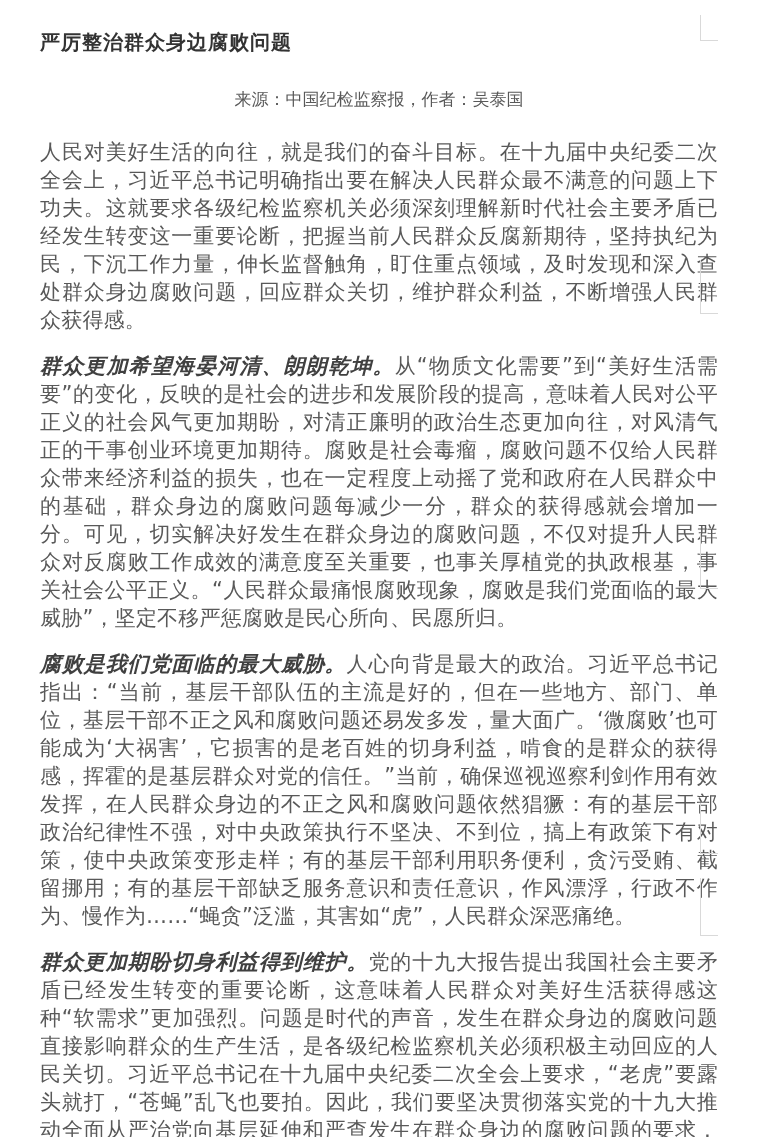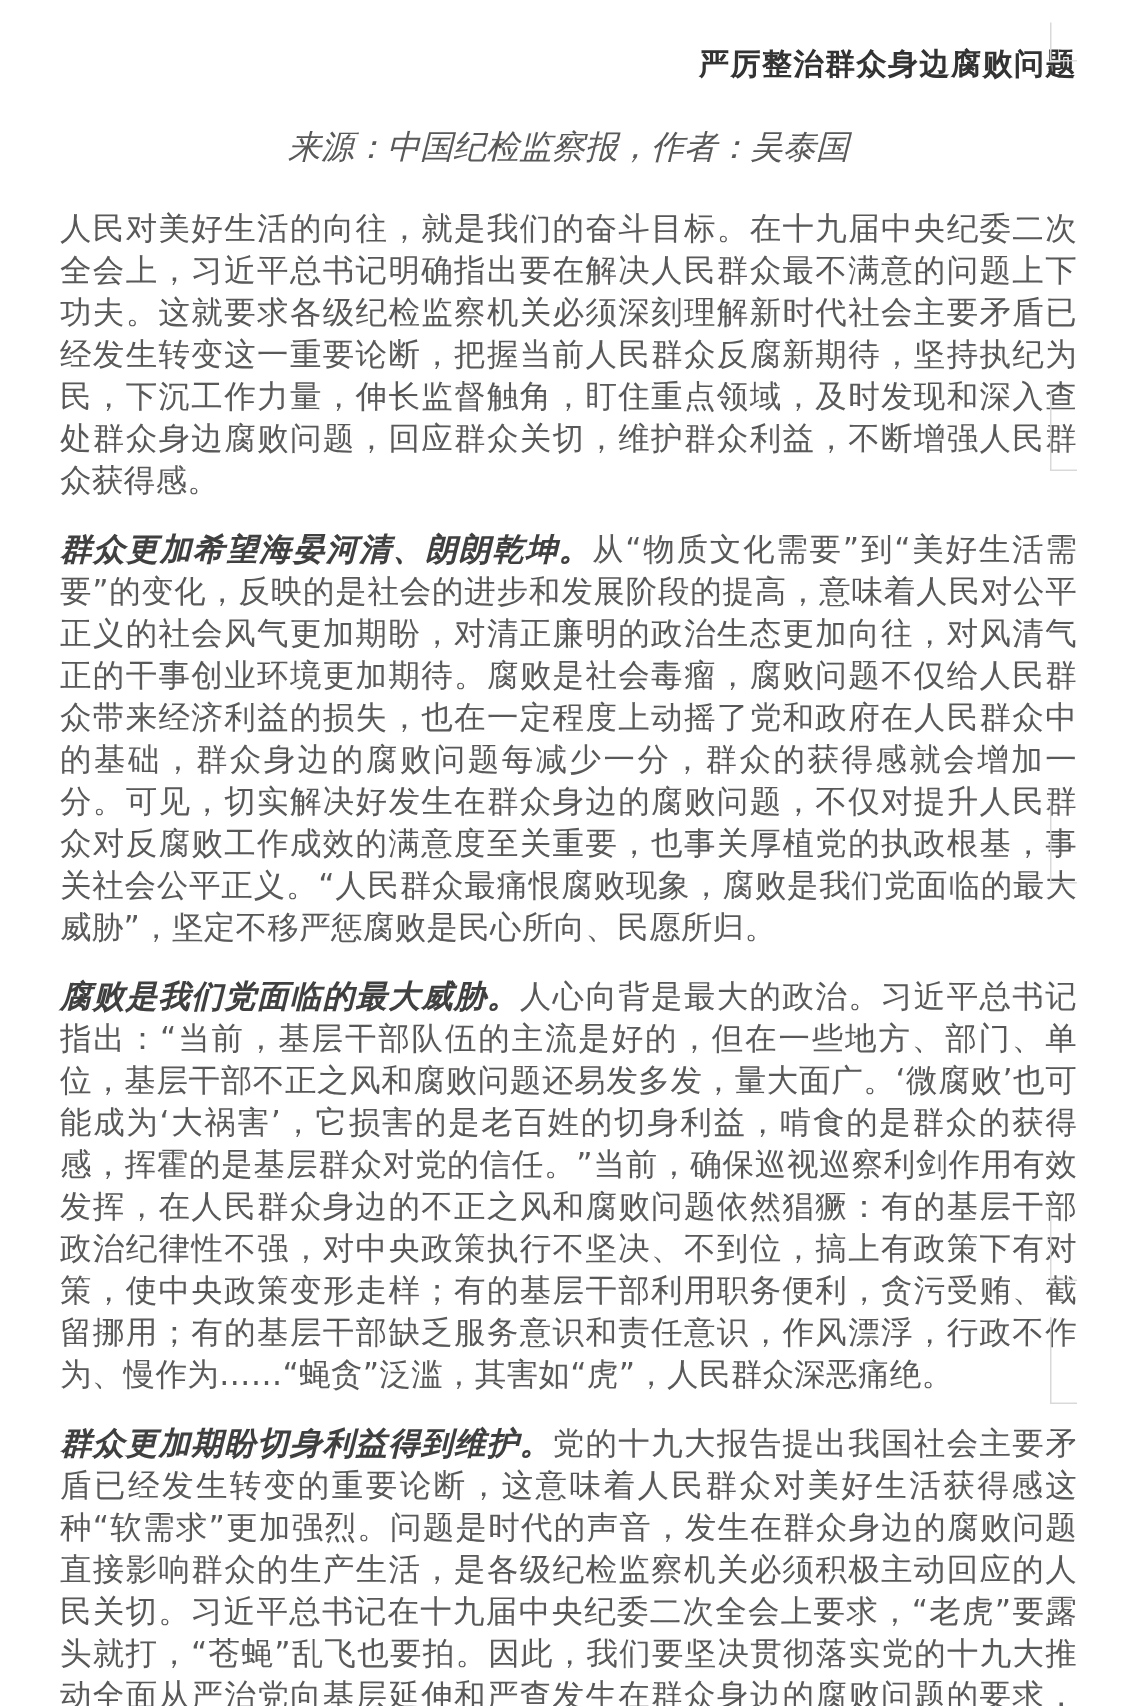--- a/index.html
+++ b/index.html
@@ -20,31 +20,30 @@
     padding: 28px 39px 24px 40px;
     background: #ffffff;
     overflow: hidden;
   }
   .article-title {
     margin: 0;
     font-size: 20px;
     line-height: 28px;
     font-weight: 700;
     color: #333333;
-    text-align: right;
+    text-align: left;
     letter-spacing: 1px;
   }
   .article-byline {
     margin-top: 32px;
-    font-size: 22px;
+    font-size: 17px;
     line-height: 22px;
     font-weight: 400;
     color: #595959;
     text-align: center;
-    font-style: italic;
   }
   .article-body {
     margin-top: 28px;
   }
   .article-body p {
     margin: 0;
     font-size: 21px;
     line-height: 28px;
     color: #595959;
     text-align: justify;

